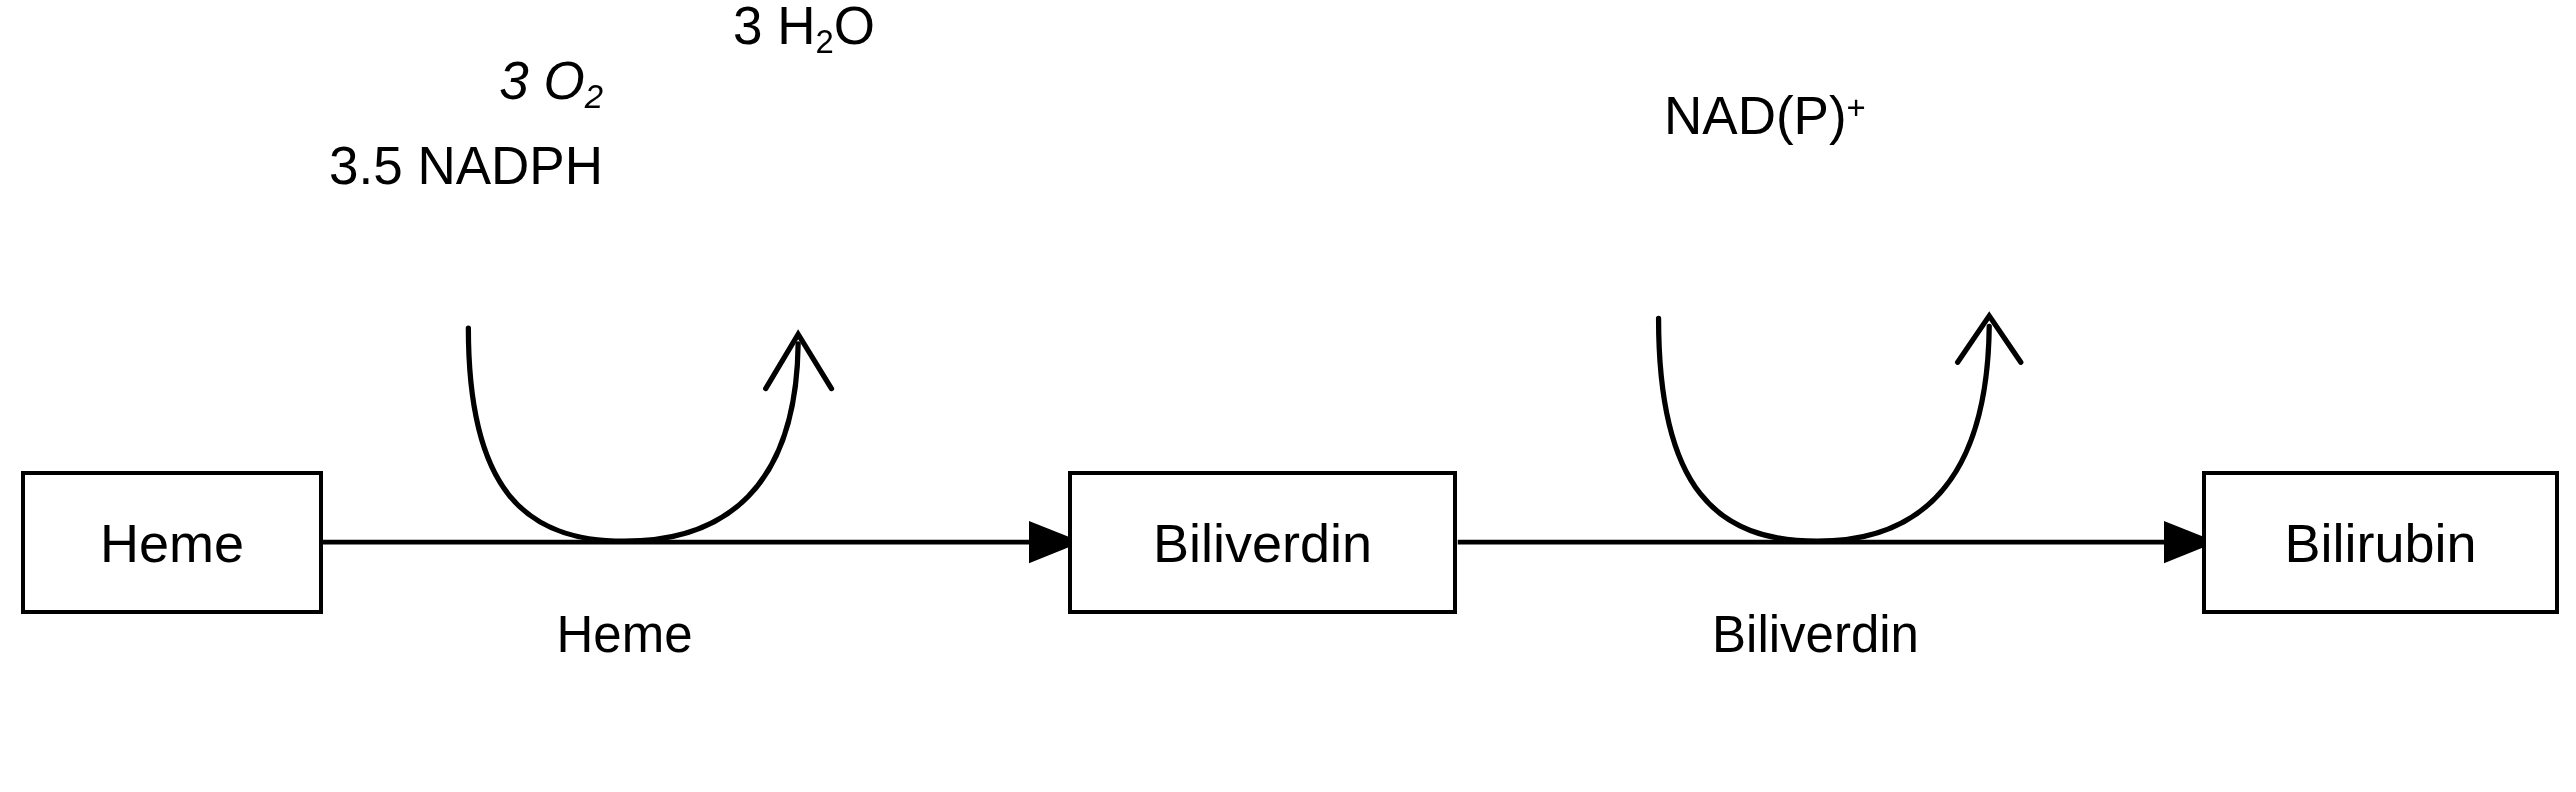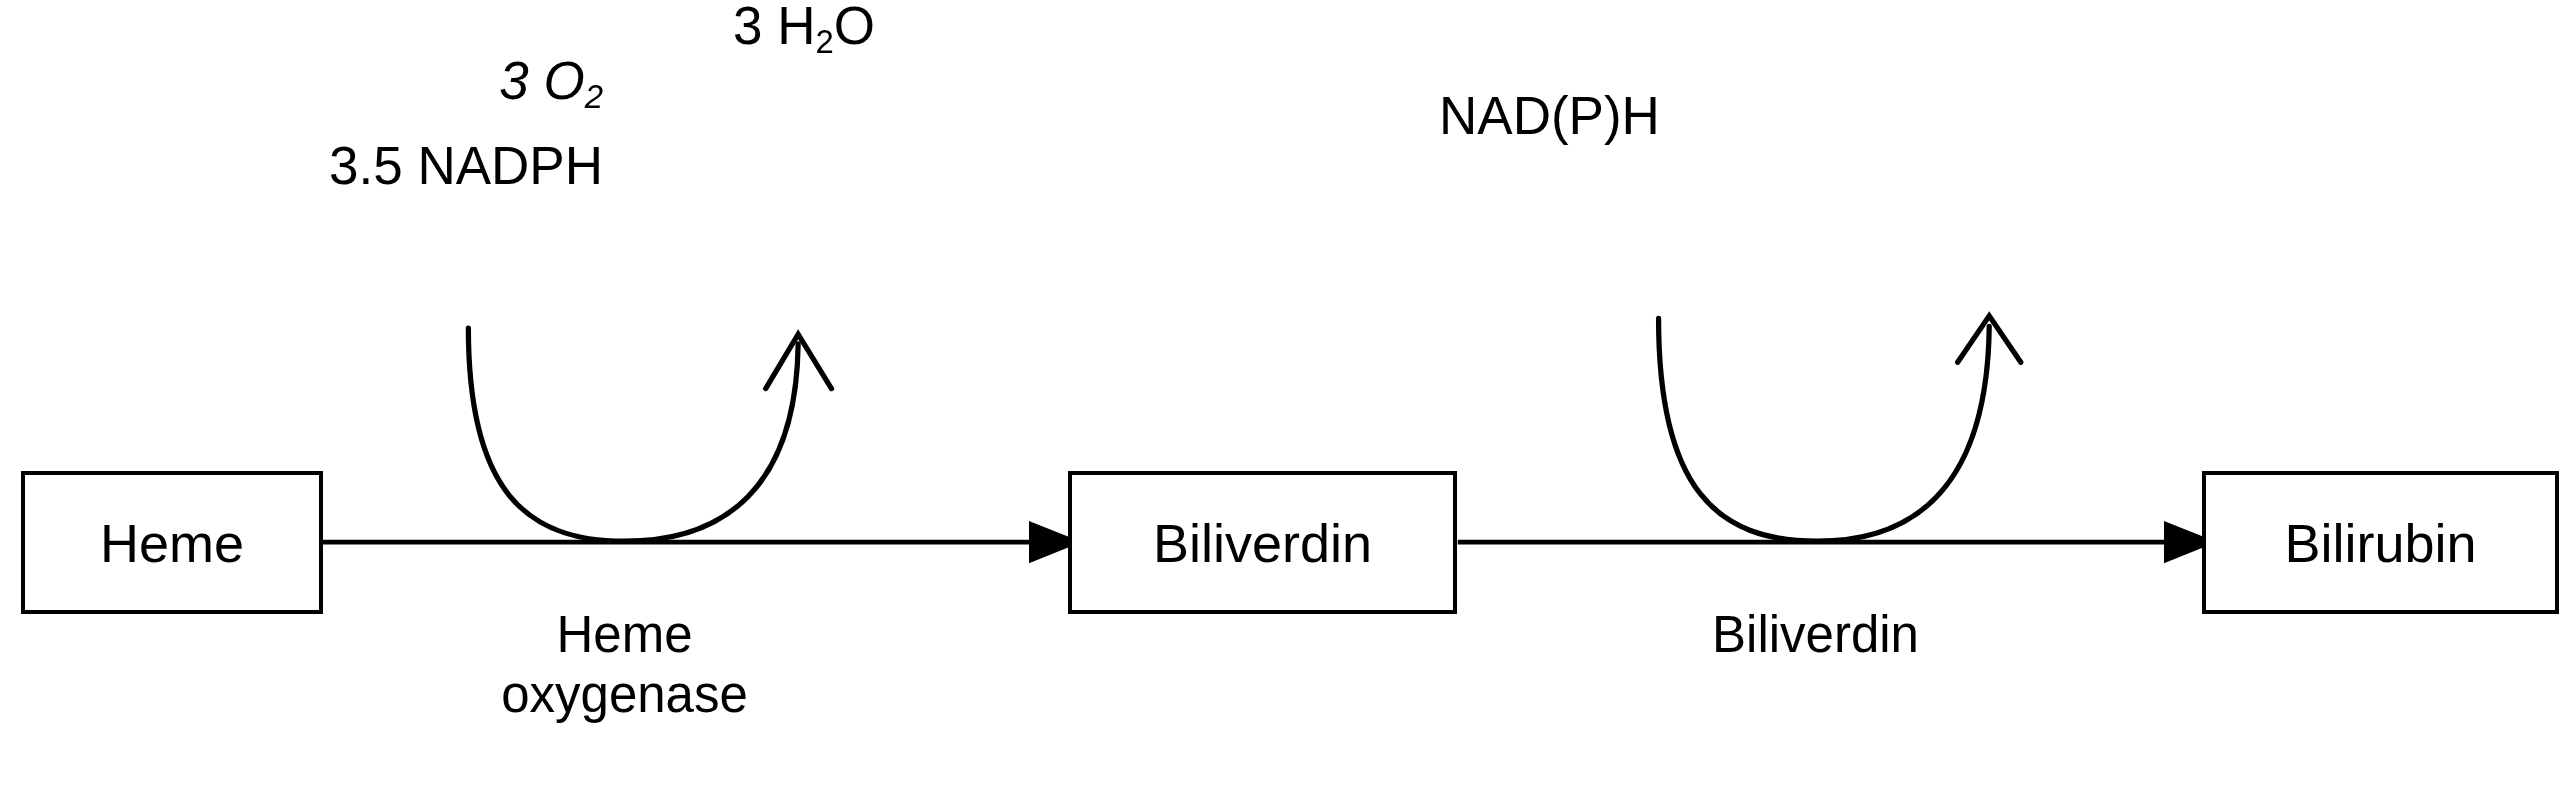--- a/index.html
+++ b/index.html
@@ -120,28 +120,27 @@
   <div class="cofactor right-align" style="left:35px; top:107px; width:568px;margin-top:31px;">
     <span>3.5 NADPH</span>
   </div>
 
   <div class="cofactor left-align" style="left:733px; top:-1.8px;">
     <span>3</span><span>&nbsp;</span><span>H</span><sub>2</sub><span>O</span>
   </div>
 
 
 
-  <div class="cofactor left-align" style="left:1439px; top:88px;">
-    <span>NAD(P)H</span>
+
+  <div class="cofactor left-align" style="left:1664px; top:88px;">
+    <span>NAD(P)</span><sup>+</sup>
   </div>
-
 
   <div class="enzyme-label" style="left:423px; top:605px; width:403px;">
     <div>Heme</div>
-    <div>oxygenase</div>
   </div>
 
   <div class="enzyme-label" style="left:1614px; top:605px; width:403px;">
     <div>Biliverdin</div>
   </div>
 
 </div>
 
 
 </body></html>

